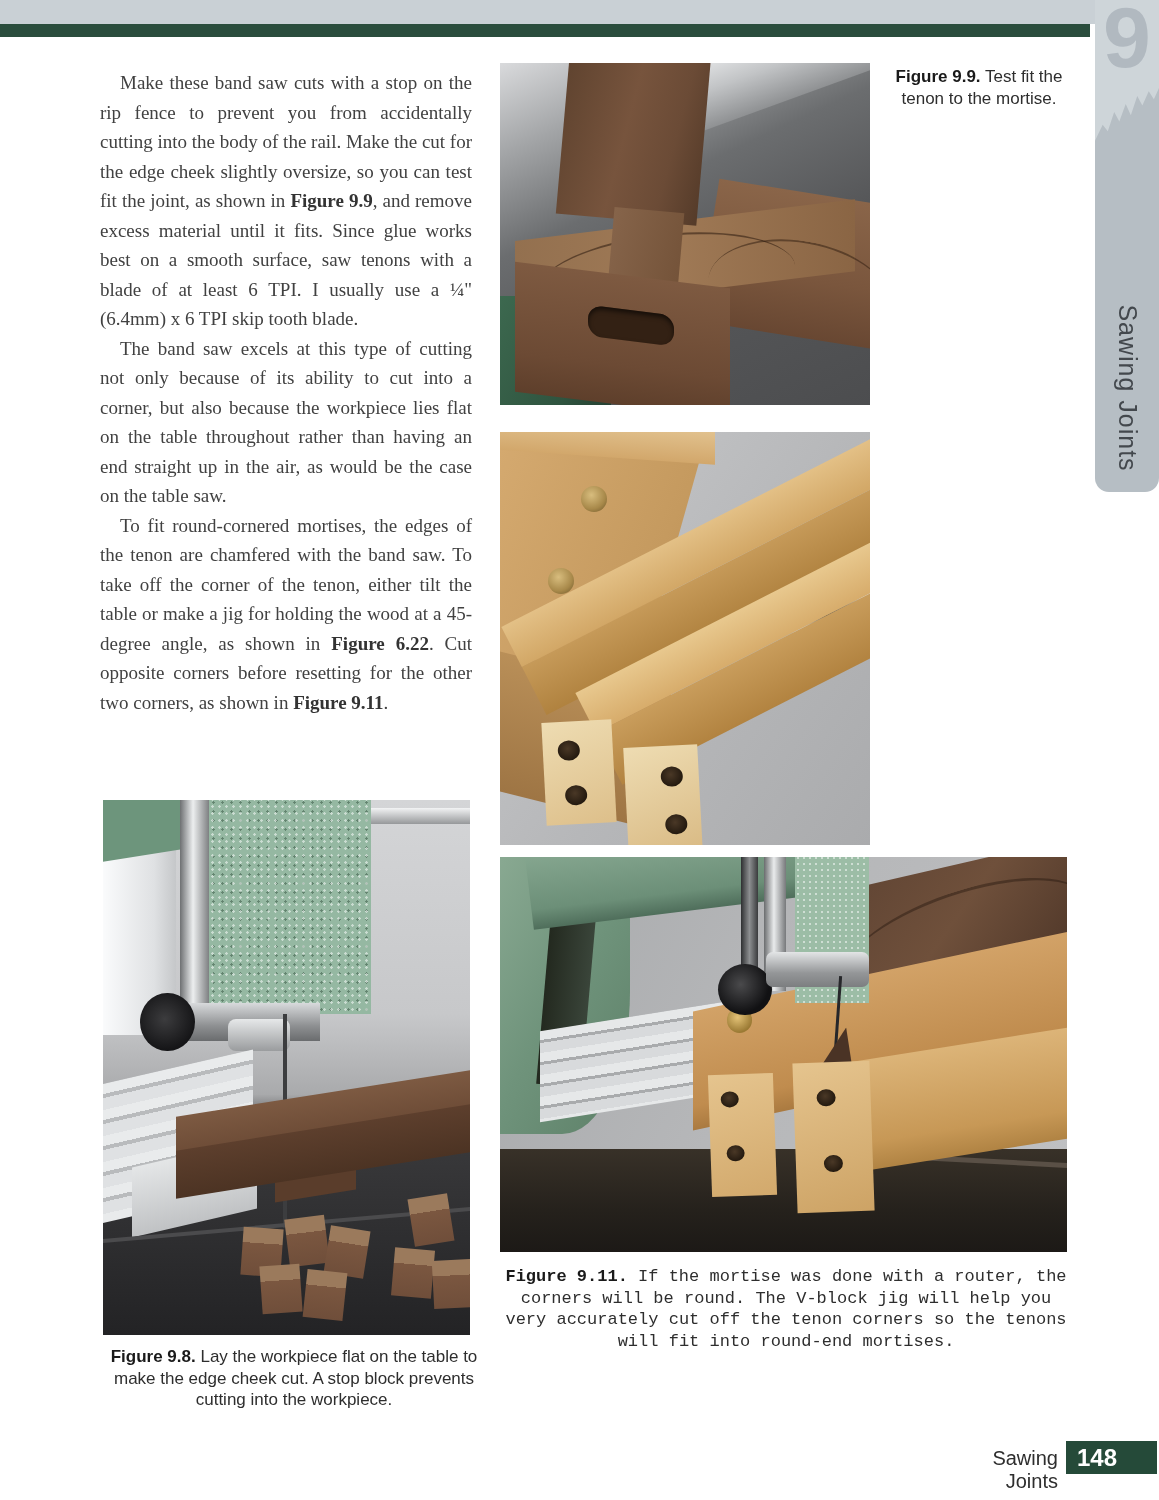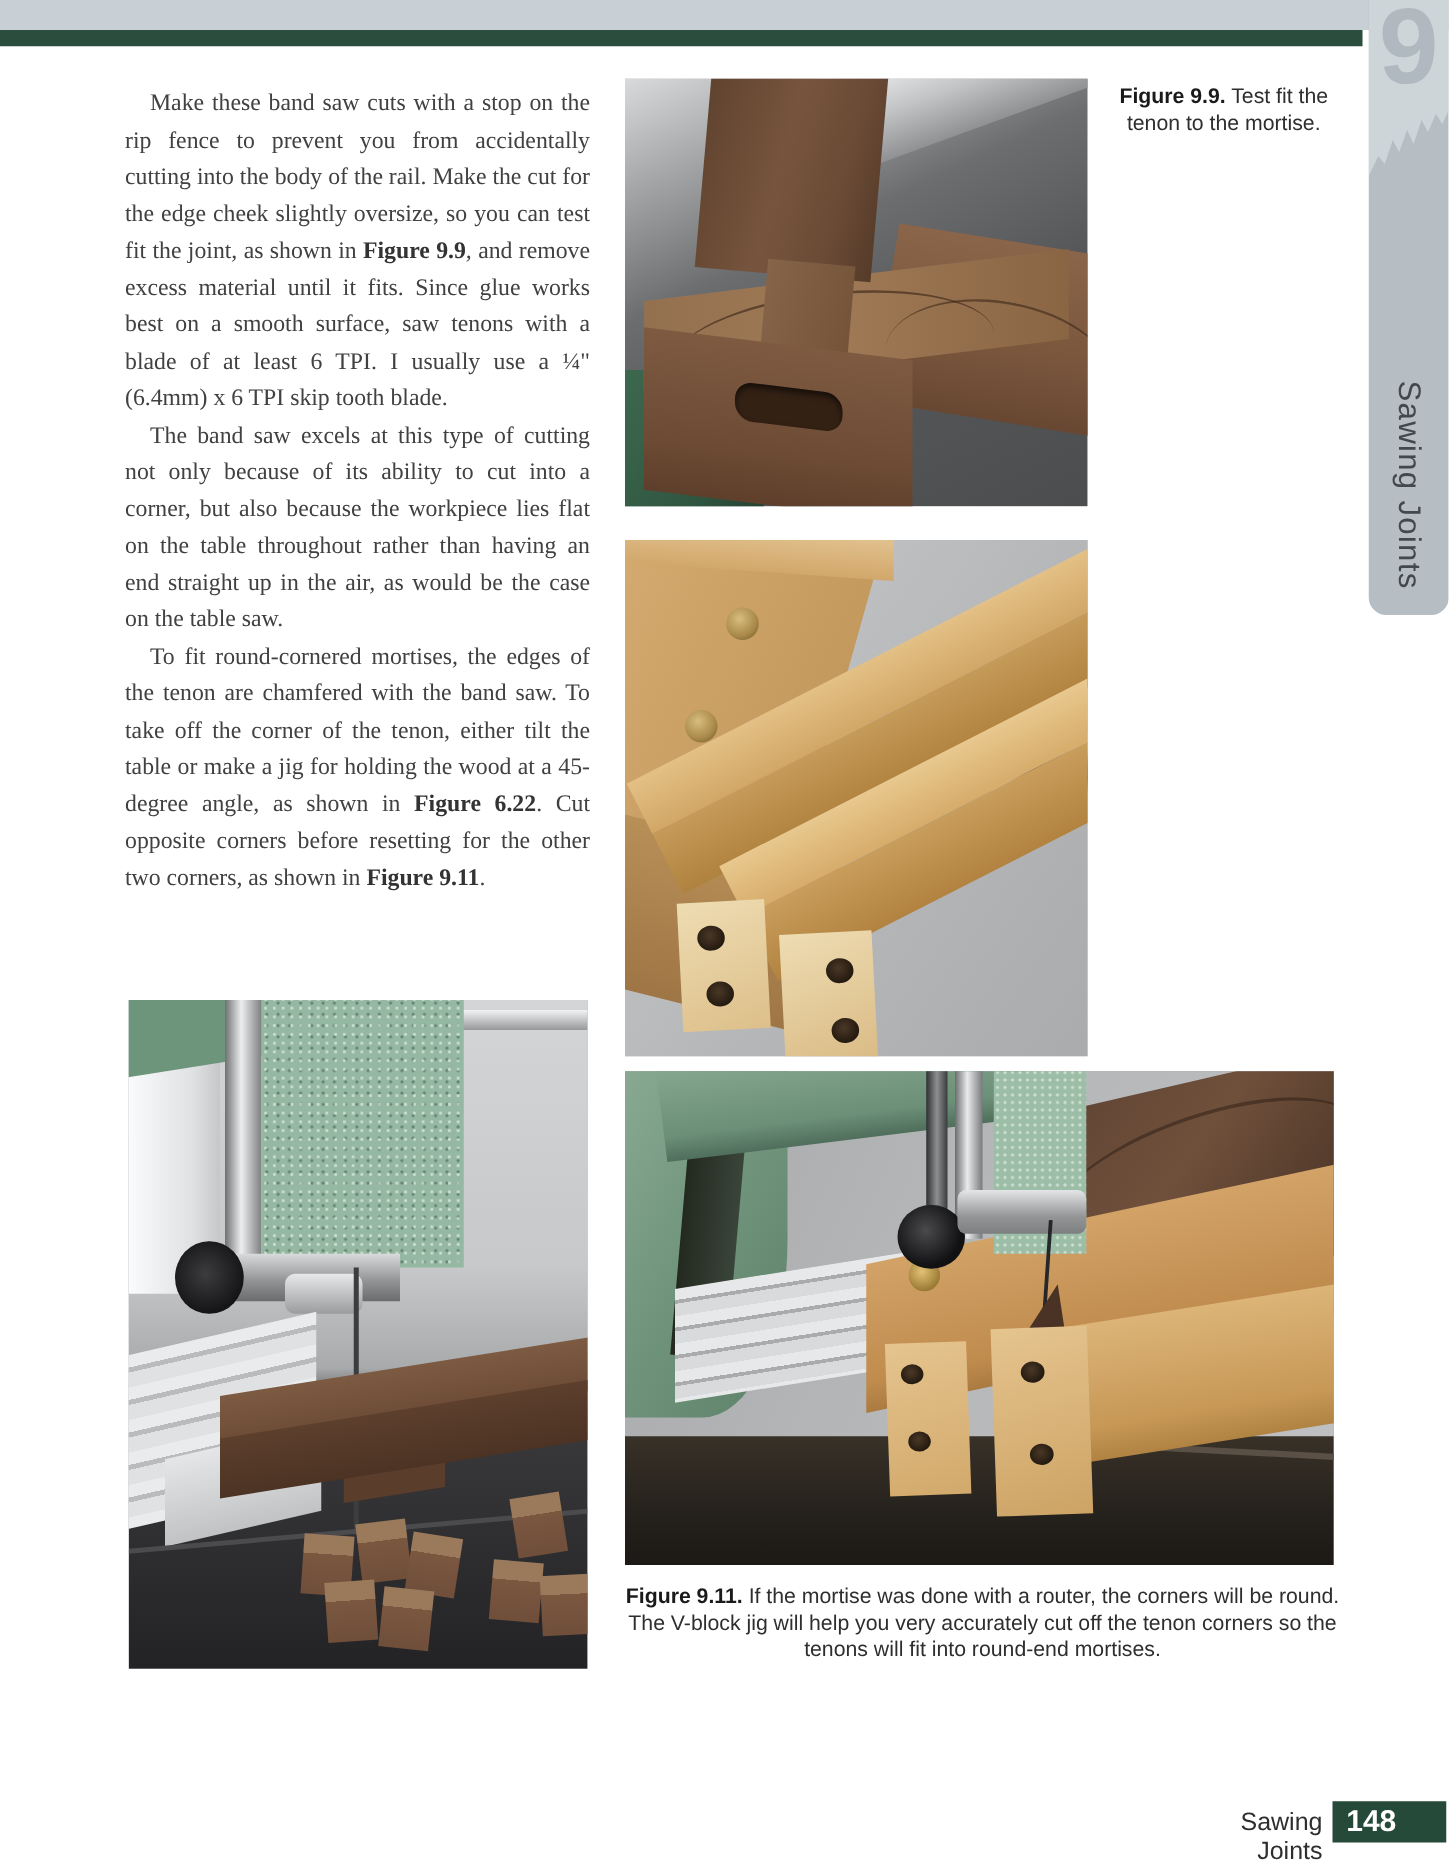--- a/index.html
+++ b/index.html
@@ -265,20 +265,24 @@
     <div class="p98-groove"></div>
     <div class="p98-cube" style="left:38%;top:80%;transform:rotate(4deg);"></div>
     <div class="p98-cube" style="left:50%;top:78%;transform:rotate(-7deg);"></div>
     <div class="p98-cube" style="left:61%;top:80%;transform:rotate(9deg);"></div>
     <div class="p98-cube" style="left:43%;top:87%;transform:rotate(-4deg);"></div>
     <div class="p98-cube" style="left:55%;top:88%;transform:rotate(6deg);"></div>
     <div class="p98-cube" style="left:84%;top:74%;transform:rotate(-9deg);"></div>
     <div class="p98-cube" style="left:79%;top:84%;transform:rotate(5deg);"></div>
     <div class="p98-cube" style="left:90%;top:86%;transform:rotate(-3deg);"></div>
   </div>
+  <div class="caption" style="left:103px;top:1346px;width:382px;">
+    <b>Figure 9.8.</b>
+    <span>Lay the workpiece flat on the table to make the edge cheek cut. A stop block prevents cutting into the workpiece.</span>
+  </div>
 
   <div class="photo" id="photo911">
     <div class="p911-bg"></div>
     <div class="p911-frame"></div>
     <div class="p911-frame-slot"></div>
     <div class="p911-arm"></div>
     <div class="p911-walnut"></div>
     <div class="p911-walnut-grain"></div>
     <div class="p911-alu"></div>
     <div class="p911-jig-fence"></div>
@@ -295,21 +299,21 @@
     <div class="p911-rail-front"></div>
     <div class="p911-block1">
       <div class="p910-hole" style="left:18%;top:14%;width:18px;height:16px;"></div>
       <div class="p910-hole" style="left:24%;top:58%;width:18px;height:16px;"></div>
     </div>
     <div class="p911-block2">
       <div class="p910-hole" style="left:30%;top:18%;width:19px;height:17px;"></div>
       <div class="p910-hole" style="left:36%;top:62%;width:19px;height:17px;"></div>
     </div>
   </div>
-  <div class="caption" style="left:500px;top:1266px;width:572px;">
+  <div class="caption" style="left:500px;top:1266px;width:572px;font-family:Liberation Mono, monospace;">
     <b>Figure 9.11.</b>
     <span>If the mortise was done with a router, the corners will be round. The V-block jig will help you very accurately cut off the tenon corners so the tenons will fit into round-end mortises.</span>
   </div>
 
   <div class="footer-label">Sawing Joints</div>
   <div class="page-badge">
     <span>148</span>
   </div>
 
 </div>

